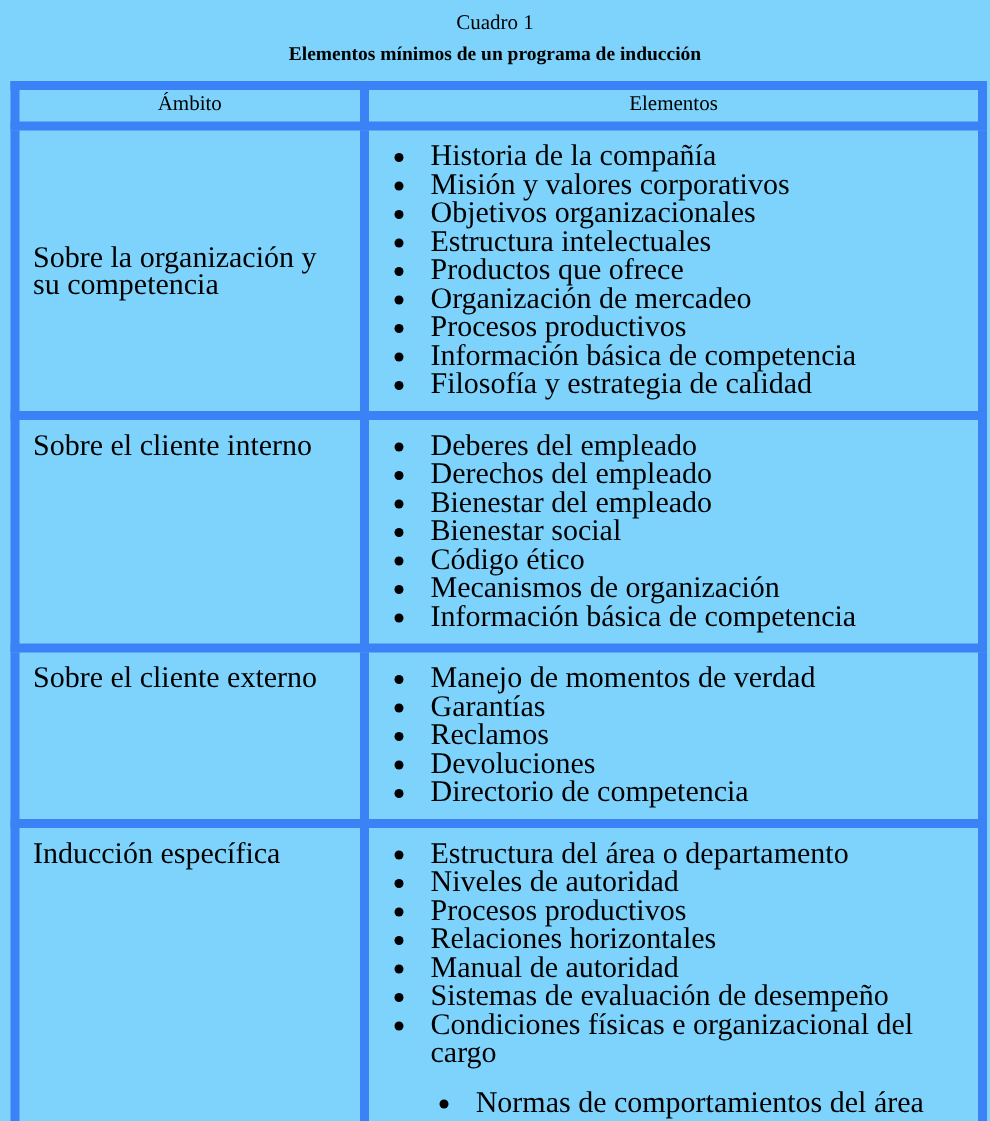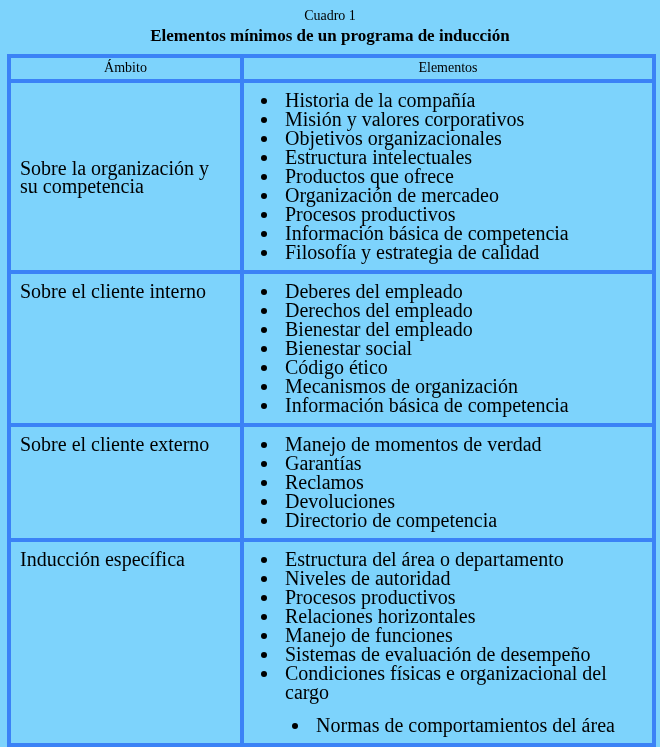--- a/index.html
+++ b/index.html
@@ -18,33 +18,33 @@
   }
   .caption {
     text-align: center;
     font-size: 14px;
     line-height: 18px;
     margin-top: 2px;
   }
   .title {
     text-align: center;
     font-weight: bold;
-    font-size: 17px;
+    font-size: 13px;
     line-height: 19px;
     margin: 1px 0 9px 0;
   }
   table.main {
     border-collapse: collapse;
     width: 645px;
     border: 2px solid #000000;
     table-layout: fixed;
   }
   table.main th,
   table.main td {
-    border: 4px solid #3b82f6;
+    border: 6px solid #3b82f6;
     vertical-align: top;
   }
   th.col-ambito { width: 233px; }
   th.col-elementos { width: 412px; }
   table.main th {
     font-weight: normal;
     font-size: 14px;
     text-align: center;
     padding: 2px 4px 3px 4px;
   }
@@ -219,21 +219,21 @@
               <li>
                 <span class="bullet"></span>
                 <span class="item-text">Procesos productivos</span>
               </li>
               <li>
                 <span class="bullet"></span>
                 <span class="item-text">Relaciones horizontales</span>
               </li>
               <li>
                 <span class="bullet"></span>
-                <span class="item-text">Manejo de funciones</span>
+                <span class="item-text">Manual de autoridad</span>
               </li>
               <li>
                 <span class="bullet"></span>
                 <span class="item-text">Sistemas de evaluación de desempeño</span>
               </li>
               <li>
                 <span class="bullet"></span>
                 <span class="item-text">Condiciones físicas e organizacional del cargo</span>
               </li>
               <li>

